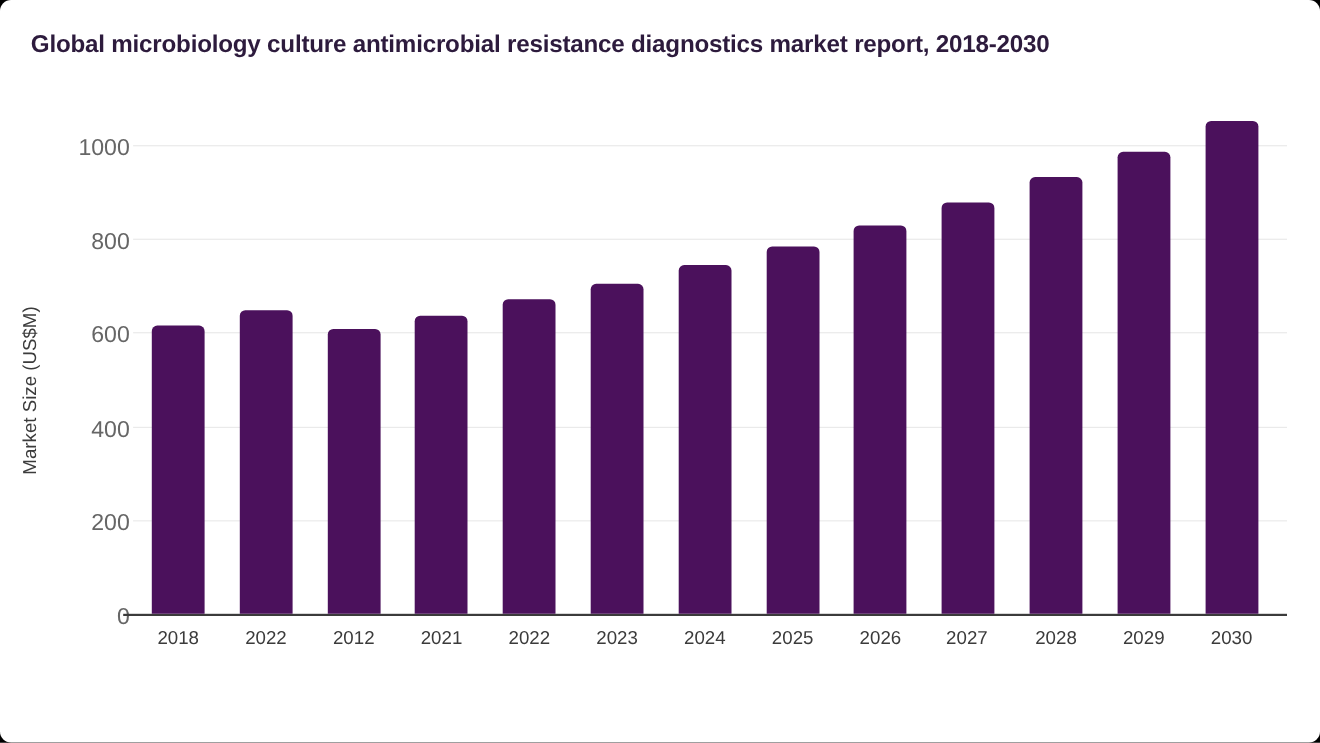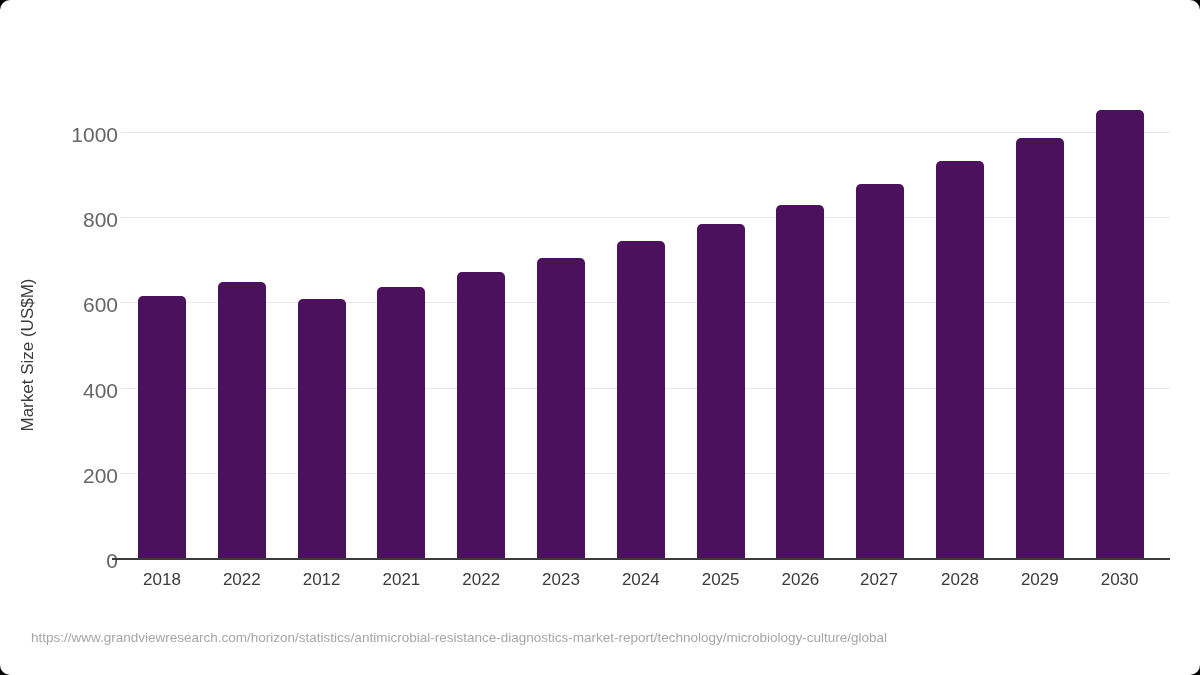--- a/index.html
+++ b/index.html
@@ -178,20 +178,21 @@
     font-weight: bold;
     letter-spacing: 1.35px;
     color: #5c5c7a;
   }
 </style>
 </head>
 <body>
 
 <div id="card">
 
+  <div id="chart-title">Global microbiology culture antimicrobial resistance diagnostics market report, 2018-2030</div>
 
   <div id="plot">
 
     <div id="gridlines">
         <div class="gridline" style="top: 472.8px;"></div>
         <div class="gridline" style="top: 387.6px;"></div>
         <div class="gridline" style="top: 302.4px;"></div>
         <div class="gridline" style="top: 217.2px;"></div>
         <div class="gridline" style="top: 132px;"></div>
       </div>
@@ -245,16 +246,15 @@
         <div class="tick-label-x" style="left: 600.8px;">2024</div>
         <div class="tick-label-x" style="left: 680.6px;">2025</div>
         <div class="tick-label-x" style="left: 760.4px;">2026</div>
         <div class="tick-label-x" style="left: 839px;">2027</div>
         <div class="tick-label-x" style="left: 920px;">2028</div>
         <div class="tick-label-x" style="left: 999.8px;">2029</div>
         <div class="tick-label-x" style="left: 1079.6px;">2030</div>
       </div>
   </div>
 
-  <div id="source-url">https://www.grandviewresearch.com/horizon/statistics/antimicrobial-resistance-diagnostics-market-report/technology/microbiology-culture/global</div>
 
 
 </div>
 
 </body></html>

